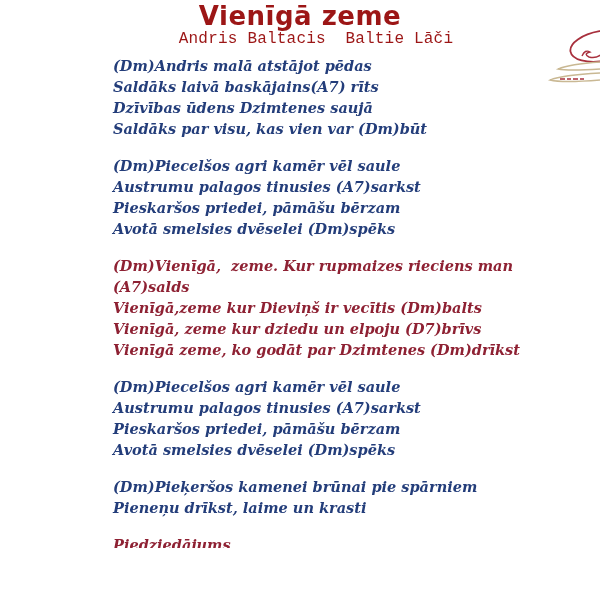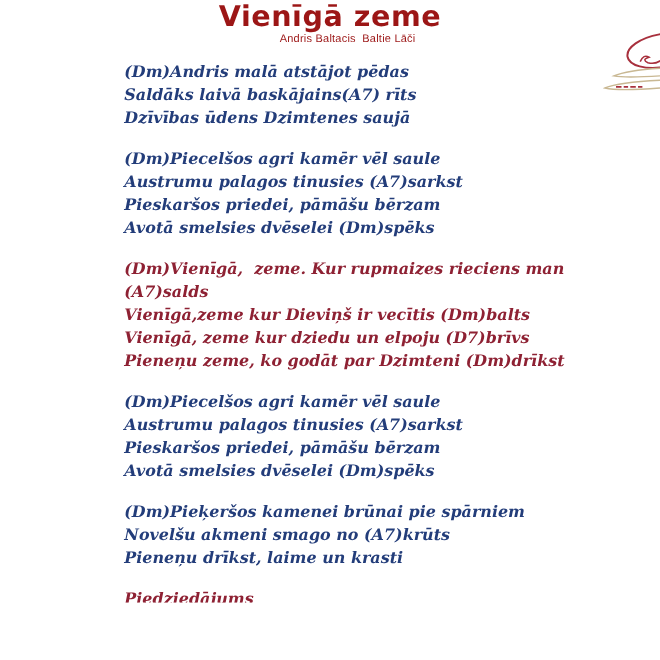--- a/index.html
+++ b/index.html
@@ -26,22 +26,22 @@
     margin: 2px 0 0 0;
     font-family: "DejaVu Sans", "Liberation Sans", sans-serif;
     font-weight: bold;
     font-size: 26px;
     letter-spacing: 0.5px;
     color: #9c1616;
     line-height: 28px;
   }
   .song-artists {
     margin-top: 0px;
-    font-family: Liberation Sans, sans-serif;
-    font-size: 10px;
+    font-family: Liberation Mono, monospace;
+    font-size: 16px;
     color: #9c1616;
     letter-spacing: 0.2px;
     white-space: pre-wrap;
     padding-left: 32px;
   }
   .logo {
     position: absolute;
     top: 24px;
     right: 0;
     width: 56px;
@@ -93,46 +93,46 @@
       <path d="M16,55 h5 M23,55 h4 M29,55 h5 M36,55 h4" stroke="#a8303d" stroke-width="1.6"></path>
     </svg>
   </div>
 
   <div class="lyrics">
 
     <div class="block verse">
       <p>(Dm)Andris malā atstājot pēdas</p>
       <p>Saldāks laivā baskājains(A7) rīts</p>
       <p>Dzīvības ūdens Dzimtenes saujā</p>
+      <p>Saldāks par visu, kas vien var (Dm)būt</p>
     </div>
 
     <div class="block verse">
       <p>(Dm)Piecelšos agri kamēr vēl saule</p>
       <p>Austrumu palagos tinusies (A7)sarkst</p>
       <p>Pieskaršos priedei, pāmāšu bērzam</p>
       <p>Avotā smelsies dvēselei (Dm)spēks</p>
     </div>
 
     <div class="block chorus">
       <p>(Dm)Vienīgā,  zeme. Kur rupmaizes rieciens man (A7)salds</p>
       <p>Vienīgā,zeme kur Dieviņš ir vecītis (Dm)balts</p>
       <p>Vienīgā, zeme kur dziedu un elpoju (D7)brīvs</p>
-      <p>Pieneņu zeme, ko godāt par Dzimteni (Dm)drīkst</p>
+      <p>Vienīgā zeme, ko godāt par Dzimtenes (Dm)drīkst</p>
     </div>
 
     <div class="block verse">
       <p>(Dm)Piecelšos agri kamēr vēl saule</p>
       <p>Austrumu palagos tinusies (A7)sarkst</p>
       <p>Pieskaršos priedei, pāmāšu bērzam</p>
       <p>Avotā smelsies dvēselei (Dm)spēks</p>
     </div>
 
     <div class="block verse">
       <p>(Dm)Pieķeršos kamenei brūnai pie spārniem</p>
-      <p>Novelšu akmeni smago no (A7)krūts</p>
       <p>Pieneņu drīkst, laime un krasti</p>
     </div>
 
     <div class="block footer-note">
       <p>Piedziedājums</p>
     </div>
 
   </div>
 </div>
 

